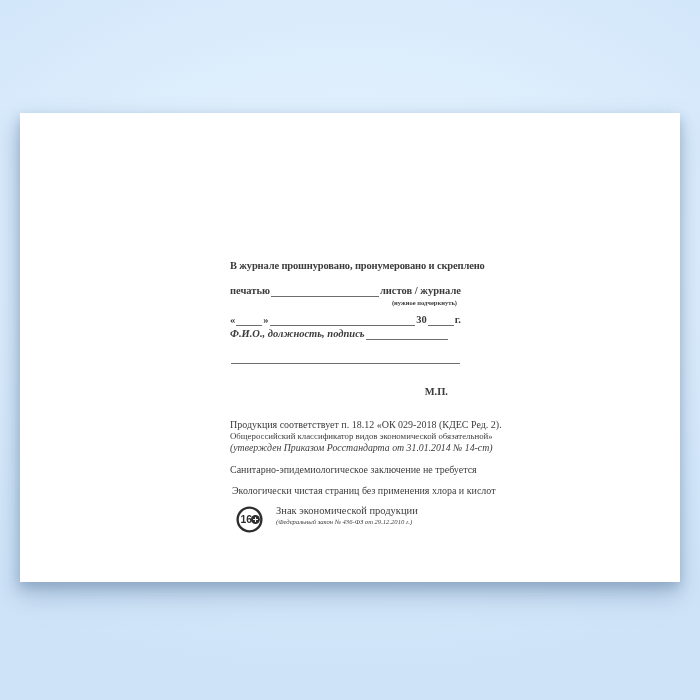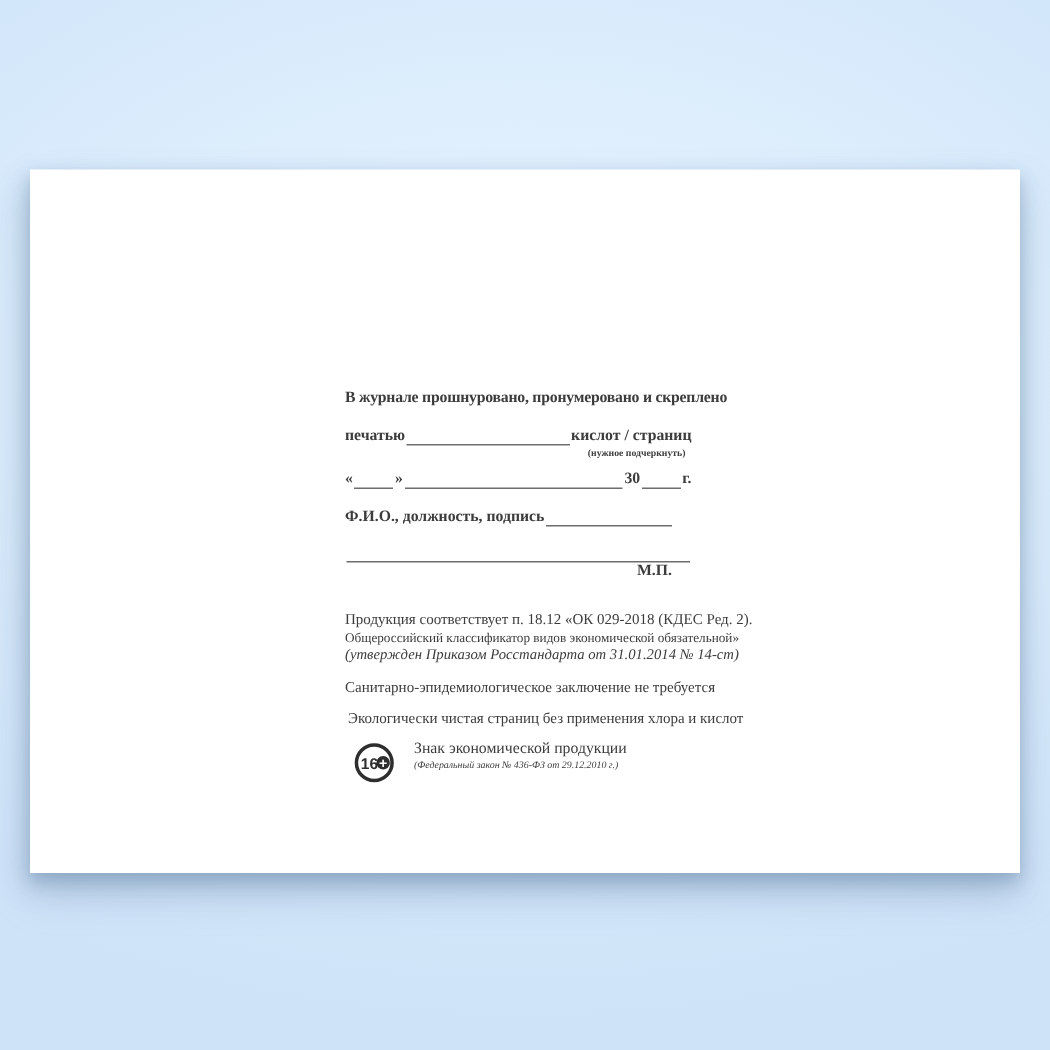--- a/index.html
+++ b/index.html
@@ -32,23 +32,23 @@
   }
   
   .stitch { font-weight: bold; font-size: 10.5px; }
   .heading { margin: 0 0 14px 0; letter-spacing: -0.15px; white-space: nowrap; }
   .row { display: flex; align-items: flex-end; line-height: 12px; }
   .row .lbl { white-space: nowrap; text-align: right; }
   .fill { flex: 1 1 auto; border-bottom: 1px solid #6d6d6d; height: 10px; margin: 0 1px; }
   .fill.fixed { flex: 0 0 26px; }
   .note { text-align: right; font-size: 6.5px; font-weight: bold; padding-right: 4px; margin-top: 2px; line-height: 8px; }
   .date-row { margin-top: 7px; }
-  .sig-row { margin-top: 13px; padding-right: 12px; }
+  .sig-row { margin-top: 2px; padding-right: 12px; font-style: italic; }
   .line-row { margin-top: 13px; }
-  .stamp { text-align: right; padding-right: 13px; margin-top: 0; font-size: 10.5px; }
+  .stamp { text-align: right; padding-right: 13px; margin-top: 22px; font-size: 10.5px; }
   
   .compliance { margin-top: 22px; font-weight: normal; }
   .c1 { font-size: 10px;  line-height: 11.5px; white-space: nowrap; }
   .c2 { font-size: 8.8px; line-height: 11px;  white-space: nowrap; }
   .c3 { font-size: 9.8px; line-height: 11.5px; font-style: italic; white-space: nowrap; }
   .spaced1 { margin-top: 11px; font-size: 10px; line-height: 11px; white-space: nowrap; }
   .spaced2 { margin-top: 10px; padding-left: 3px; }
   .spaced3 { margin-top: 10px; padding-left: 2px; }
   
   .age-row { display: flex; align-items: flex-start; gap: 13px; margin-top: 9px; padding-left: 6px; }
@@ -63,21 +63,21 @@
 <div class="scene">
   <div class="paper">
     <div class="col">
 
       <div class="stitch">
         <p class="heading">В журнале прошнуровано, пронумеровано и скреплено</p>
 
         <div class="row">
           <span class="lbl">печатью</span>
           <span class="fill"></span>
-          <span class="lbl">кислот / страниц</span>
+          <span class="lbl">листов / журнале</span>
         </div>
         <div class="note">(нужное подчеркнуть)</div>
 
         <div class="row date-row">
           <span class="lbl">«</span>
           <span class="fill fixed"></span>
           <span class="lbl">»</span>
           <span class="fill"></span>
           <span class="lbl">30</span>
           <span class="fill fixed"></span>

